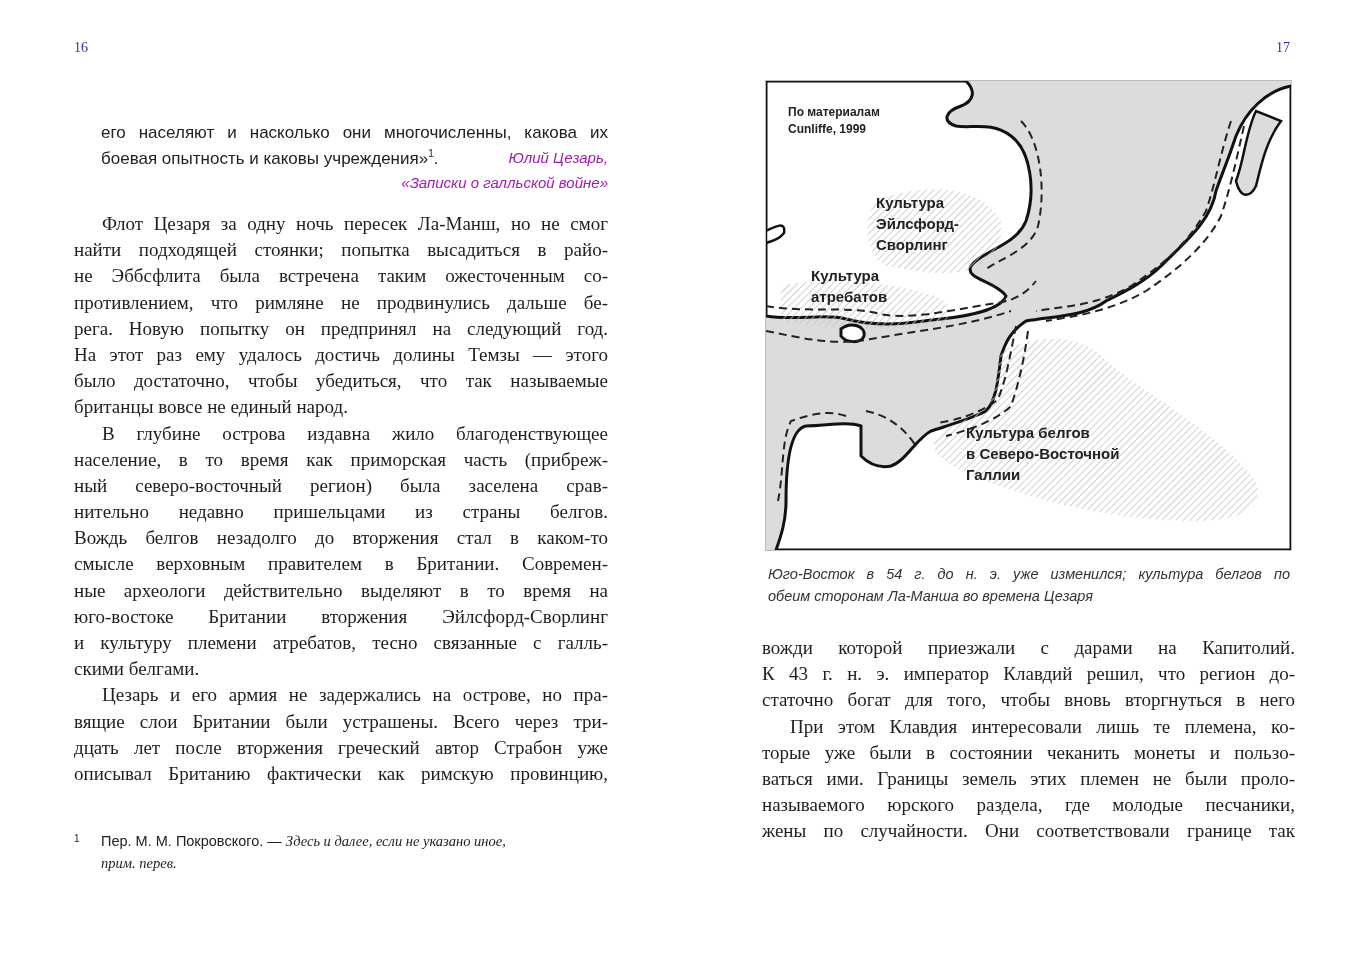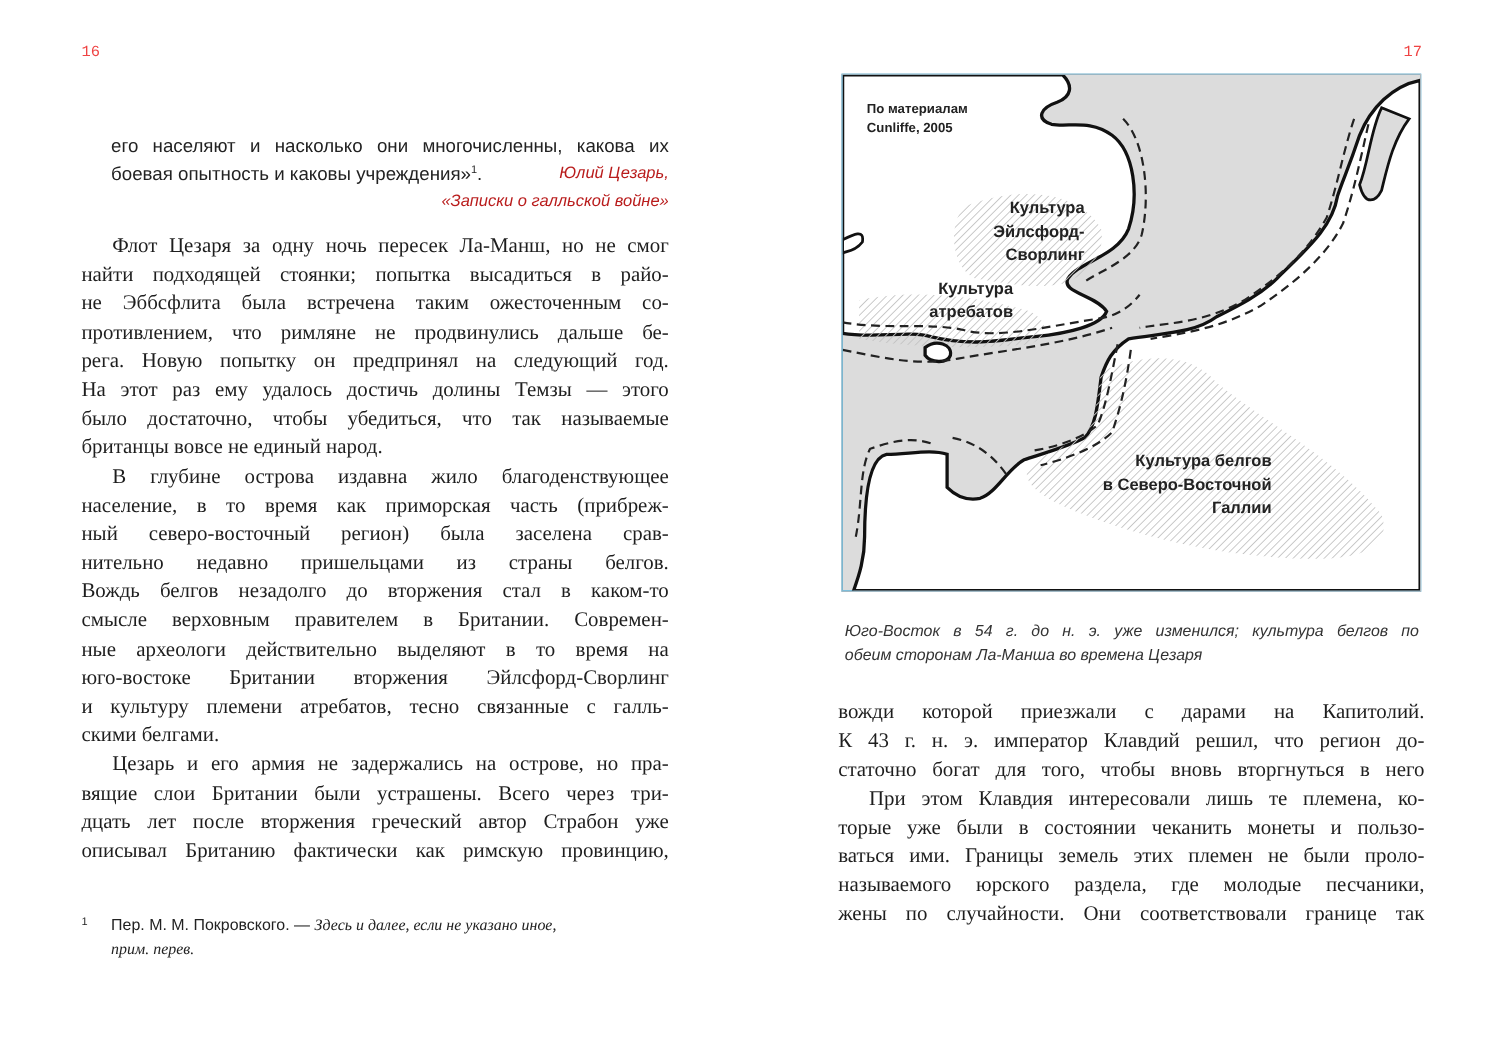--- a/index.html
+++ b/index.html
@@ -1,39 +1,39 @@
 <!DOCTYPE html>
 <html><head>
 <meta charset="utf-8">
 <style>
   html, body { margin: 0; padding: 0; background: #ffffff; }
   body { width: 1369px; height: 963px; position: relative; overflow: hidden; color: #222; }
   .page { position: absolute; top: 0; height: 963px; }
   .page-left { left: 0; width: 684px; }
   .page-right { left: 684px; width: 685px; }
-  .page-num { position: absolute; top: 40px; font-family: Liberation Mono, monospace; font-size: 14px; color: #ef4444; }
+  .page-num { position: absolute; top: 40px; font-family: Liberation Serif, serif; font-size: 14px; color: #4c1d95; }
   .sans { font-family: "Liberation Sans", sans-serif; }
   .serif { font-family: "Liberation Serif", serif; }
   .epi { position: absolute; left: 101px; top: 84px; width: 507px; font-size: 17px; line-height: 26px; color: #222; }
   .epi-line { display: block; white-space: nowrap; }
   .epi-just { display: block; text-align: justify; text-align-last: justify; margin-top: 36px; }
   .epi sup { font-size: 10px; vertical-align: super; line-height: 0; }
-  .attr { position: absolute; left: 300px; top: 145px; width: 308px; text-align: right; font-style: italic; font-size: 15px; line-height: 25px; color: #b91c1c; }
+  .attr { position: absolute; left: 300px; top: 145px; width: 308px; text-align: right; font-style: italic; font-size: 15px; line-height: 25px; color: #a21caf; }
   .body-text { position: absolute; font-size: 19px; line-height: 26.2px; color: #1e1e1e; }
   .line { display: block; height: 26.2px; white-space: nowrap; text-align: justify; text-align-last: justify; }
   .line.last { text-align-last: left; }
   .line.indent { padding-left: 28px; }
   .left-text { left: 74px; top: 211px; width: 534px; }
   .footnote { position: absolute; left: 74px; top: 830px; width: 534px; font-size: 14.5px; line-height: 22px; color: #222; }
   .fn-mark { position: absolute; left: 0; top: -2px; font-size: 10px; }
   .fn-body { margin-left: 27px; display: block; }
   .fn-body i { font-style: italic; font-family: Liberation Serif, serif; }
-  .map { position: absolute; left: 81px; top: 67px; width: 525px; height: 469px; border: 1px solid #bbb; background: #0ea5e9; overflow: hidden; }
+  .map { position: absolute; left: 81px; top: 80px; width: 525px; height: 469px; border: 1px solid #bbb; background: #737373; overflow: hidden; }
   .map svg { position: absolute; left: 0; top: 0; }
-  .map-label { position: absolute; font-family: "Liberation Sans", sans-serif; font-weight: bold; color: #222; text-align: right; font-size: 15px; line-height: 21px; }
+  .map-label { position: absolute; font-family: "Liberation Sans", sans-serif; font-weight: bold; color: #222; text-align: left; font-size: 15px; line-height: 21px; }
   .map-source { position: absolute; left: 22px; top: 23px; font-family: "Liberation Sans", sans-serif; font-weight: bold; font-size: 12px; line-height: 17px; color: #222; }
   .caption { position: absolute; left: 84px; top: 563px; width: 522px; font-style: italic; font-size: 14.5px; line-height: 22px; color: #333; }
   .caption .line { height: 22px; }
   .right-text { left: 762px; top: 635px; width: 533px; }
   .right-text { left: 78px; }
 </style>
 </head>
 <body>
 
 <div class="page page-left">
@@ -120,21 +120,21 @@
         <path d="M80,335 C60,328 40,335 25,340 C15,360 18,390 12,420"></path>
         <path d="M100,330 C125,335 140,350 150,365"></path>
         <path d="M465,40 C455,70 450,100 440,130 C420,165 395,185 365,205 C330,225 300,225 270,230"></path>
         <path d="M478,45 C470,80 465,105 455,135 C440,165 410,190 380,210 C345,230 310,235 280,240"></path>
       </g>
 
       <path d="M0,150 C10,145 20,140 18,152 C12,160 5,160 0,162 Z" fill="#fff" stroke="#111" stroke-width="2.5"></path>
     </svg>
     <div class="map-source">
       <div>По материалам</div>
-      <div>Cunliffe, 2005</div>
+      <div>Cunliffe, 1999</div>
     </div>
     <div class="map-label" style="left:110px; top:111px; width:110px;">
       <div>Культура</div>
       <div>Эйлсфорд-</div>
       <div>Сворлинг</div>
     </div>
     <div class="map-label" style="left:45px; top:184px; width:110px;">
       <div>Культура</div>
       <div>атребатов</div>
     </div>

